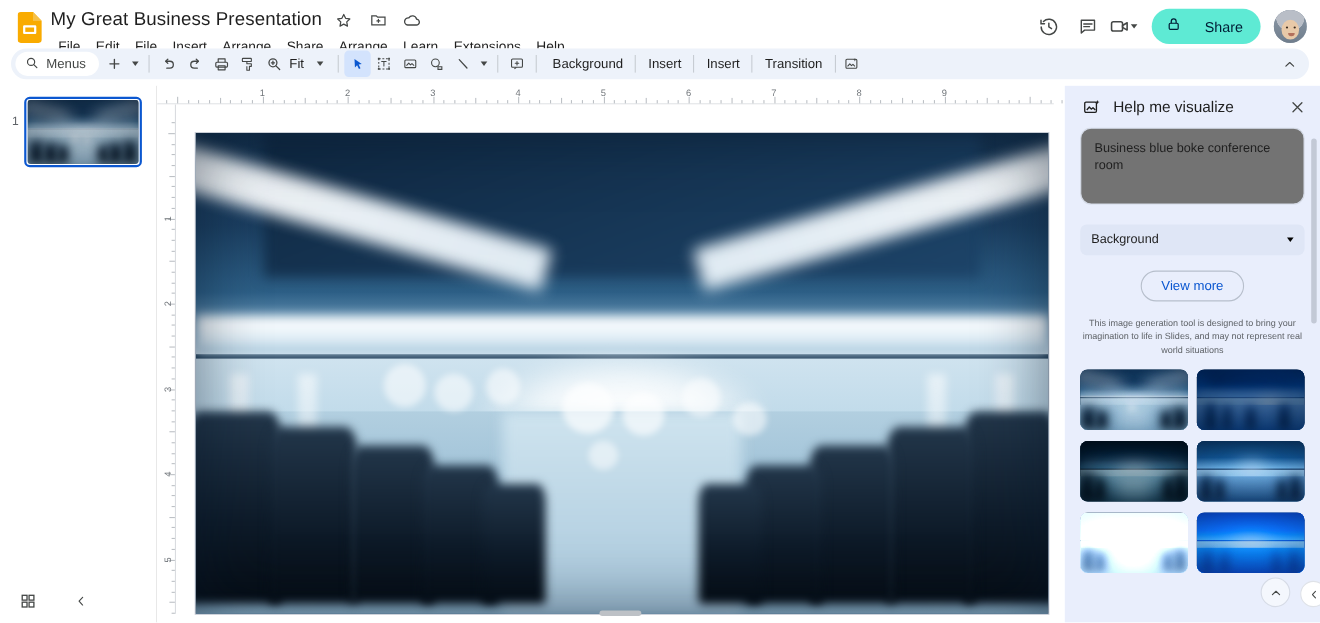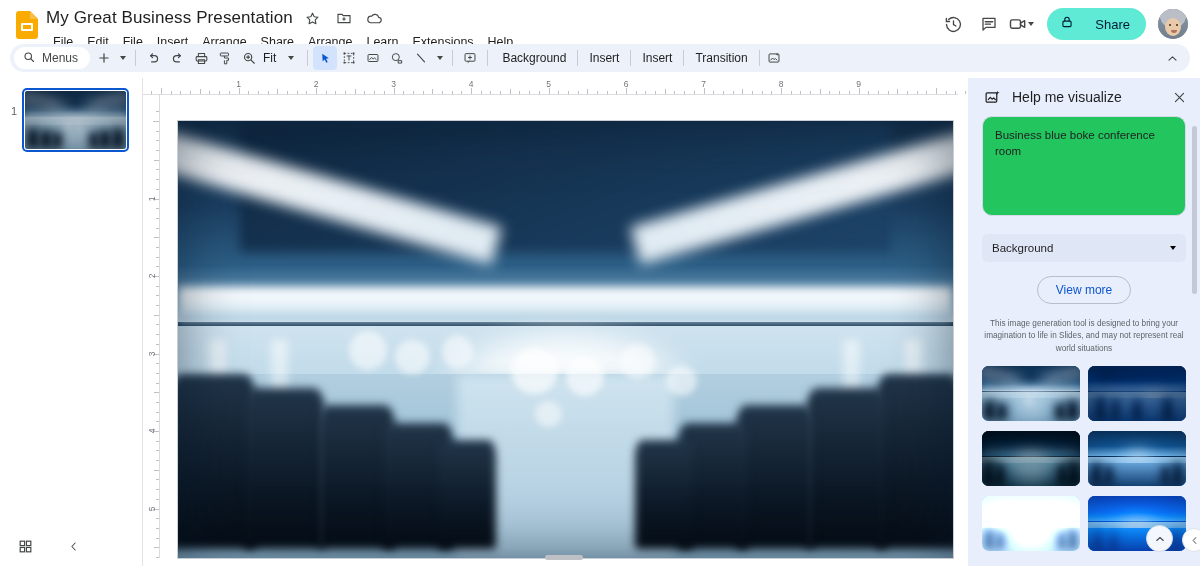--- a/index.html
+++ b/index.html
@@ -109,21 +109,21 @@
   .room .bokeh { position: absolute; border-radius: 50%; background: rgba(255,255,255,.55); filter: blur(3px); }
   .room .vign { position: absolute; inset: 0; box-shadow: inset 0 0 60px rgba(6,22,40,.55); }
 
   
   .panel { width: 232px; flex: 0 0 232px; background: #e9eefc; position: relative; display: flex; flex-direction: column; }
   .panel-head { height: 38px; display: flex; align-items: center; padding: 0 8px 0 14px; flex: 0 0 auto; }
   .panel-head-icon { width: 20px; height: 20px; display: flex; align-items: center; justify-content: center; color: #1f1f1f; margin-right: 10px; flex: 0 0 auto; }
   .panel-title { font-size: 14px; color: #1f1f1f; flex: 1 1 auto; }
   .panel-close { width: 26px; height: 26px; display: flex; align-items: center; justify-content: center; color: #444746; border-radius: 50%; flex: 0 0 auto; }
   .panel-scroll { flex: 1 1 auto; padding: 0 14px; overflow: hidden; position: relative; }
-  .prompt-box { background: #22c55e; border: 1px solid #d4dae6; border-radius: 10px; height: 100px; padding: 11px 12px; }
+  .prompt-box { background: #737373; border: 1px solid #d4dae6; border-radius: 10px; height: 70px; padding: 11px 12px; }
   .prompt-text { font-size: 11.5px; color: #1f1f1f; line-height: 1.35; }
   .select-box { margin-top: 18px; height: 28px; background: #dfe6f6; border-radius: 6px; display: flex; align-items: center; padding: 0 10px; }
   .select-label { font-size: 11.5px; color: #1f1f1f; flex: 1 1 auto; }
   .viewmore-wrap { display: flex; justify-content: center; margin-top: 14px; }
   .viewmore { border: 1px solid #b7bfcc; border-radius: 16px; height: 28px; padding: 0 18px; display: flex; align-items: center; }
   .viewmore span { font-size: 12px; color: #0b57d0; }
   .disclaimer { margin-top: 14px; font-size: 8.2px; color: #5f6368; line-height: 1.5; text-align: center; padding: 0 2px; }
   .learn { margin-top: 10px; text-align: center; }
   .learn span { font-size: 8.6px; color: #0b57d0; }
   .grid { margin-top: 11px; display: grid; grid-template-columns: 1fr 1fr; gap: 10px 8px; }

